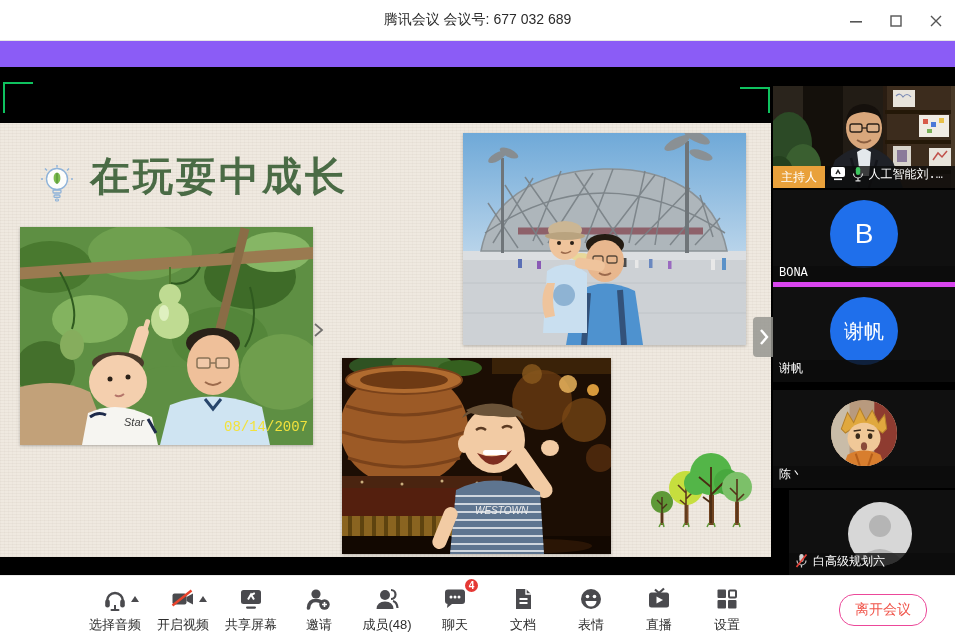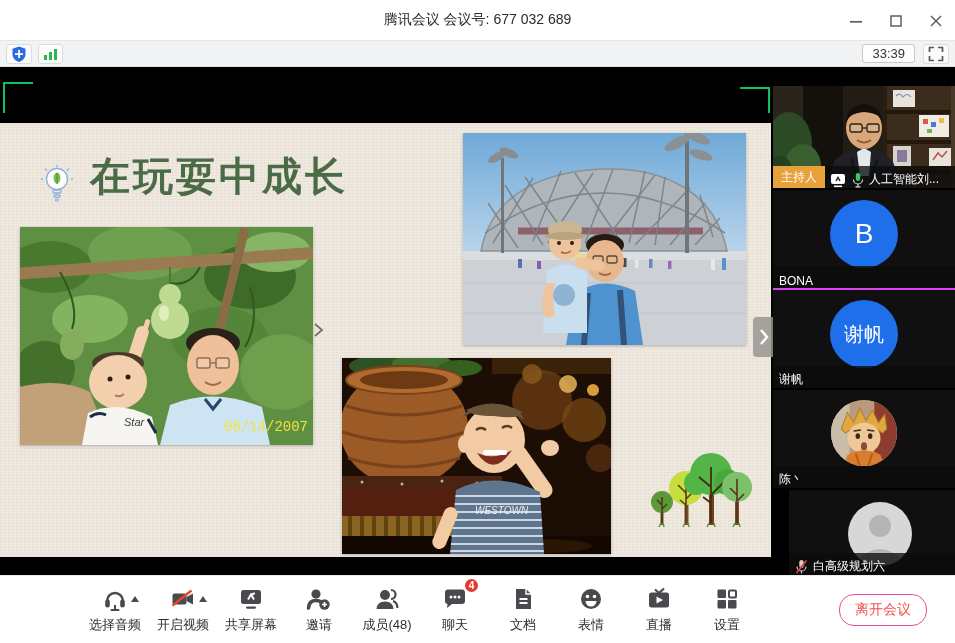--- a/index.html
+++ b/index.html
@@ -45,25 +45,25 @@
   .ph2 { left:463px; top:10px; width:283px; height:212px; }
   .ph3 { left:342px; top:235px; width:269px; height:196px; }
   .trees { position:absolute; left:647px; top:330px; width:106px; height:85px; }
   .slide-chevron { position:absolute; left:312px; top:198px; opacity:.75; }
 
   
   .sidebar { position:absolute; left:773px; top:0; width:182px; height:508px; background:#000; }
   .tile { position:absolute; left:0; width:182px; background:#101010; overflow:hidden; }
   .t1 { top:19px;  height:102px; }
   .t2 { top:121px; height:100px; border-top:2px solid #000; }
-  .t3 { top:221px; height:100px; border-top:2px solid #d946ef; }
+  .t3 { top:215px; height:100px; border-top:5px solid #d946ef; }
   .t4 { top:321px; height:100px; border-top:2px solid #000; }
   .t5 { top:421px; height:87px;  border-top:2px solid #000;margin-left:16px; }
   .namebar { position:absolute; left:0; right:0; bottom:0; height:22px; background:rgba(12,12,12,0.78);
-             display:flex; align-items:flex-end; padding:0 6px; gap:5px; color:#FFF; font-size:12px; }
+             display:flex; align-items:flex-start; padding:0 6px; gap:5px; color:#FFF; font-size:12px;font-family:Liberation Mono, monospace; }
   .namebar .pname { white-space:nowrap; overflow:hidden; text-overflow:ellipsis; }
   .host-badge { height:22px; display:flex; align-items:center; background:#E9A13B; color:#FFF;
                 font-size:12px; padding:0 8px; margin-left:-6px; flex:0 0 auto; }
   .avatar-circle { position:absolute; left:50%; transform:translateX(-50%); border-radius:50%;
                    display:flex; align-items:center; justify-content:center; color:#FFF; }
   .av-blue { background:#1F6FEB; }
   .collapse-tab { position:absolute; left:753px; top:250px; width:22px; height:40px;
                   background:rgba(150,150,145,0.85); border-radius:4px 0 0 4px;
                   display:flex; align-items:center; justify-content:center; cursor:pointer; }
 
@@ -102,44 +102,20 @@
           </svg>
       </span>
       <span class="wc">
         <svg width="14" height="14">
             <path d="M2,2 L12,12 M12,2 L2,12" stroke="#555" stroke-width="1.4"></path>
           </svg>
       </span>
     </div>
   </div>
 
-  <div class="statusbar">
-    <span class="sb-box">
-      <svg width="18" height="18">
-        <path d="M9,1.5 L15.5,3.8 V9 C15.5,13 12.8,15.8 9,17 C5.2,15.8 2.5,13 2.5,9 V3.8 Z" fill="#2B6BE0"></path>
-        <rect x="8.2" y="5" width="1.8" height="8" fill="#FFF"></rect>
-          <rect x="5" y="8.2" width="8" height="1.8" fill="#FFF"></rect>
-      </svg>
-    </span>
-    <span class="sb-box">
-      <svg width="17" height="17">
-        <rect x="2" y="10" width="3" height="5" fill="#2FB357"></rect>
-        <rect x="7" y="7" width="3" height="8" fill="#2FB357"></rect>
-        <rect x="12" y="4" width="3" height="11" fill="#2FB357"></rect>
-      </svg>
-    </span>
-    <div class="sb-right">
-      <span class="timer-box">33:39</span>
-      <span class="sb-box" style="margin-right:0;">
-        <svg width="18" height="18">
-          <path d="M2.5,7 V2.5 H7 M11,2.5 H15.5 V7 M15.5,11 V15.5 H11 M7,15.5 H2.5 V11" fill="none" stroke="#56585C" stroke-width="1.7"></path>
-        </svg>
-      </span>
-    </div>
-  </div>
 
   <div class="main">
 
     <div class="stage">
       <div class="green-corner-left"></div>
       <div class="green-corner-right"></div>
 
       <div class="slide">
         <div class="slide-title-row">
           <svg width="34" height="40">

